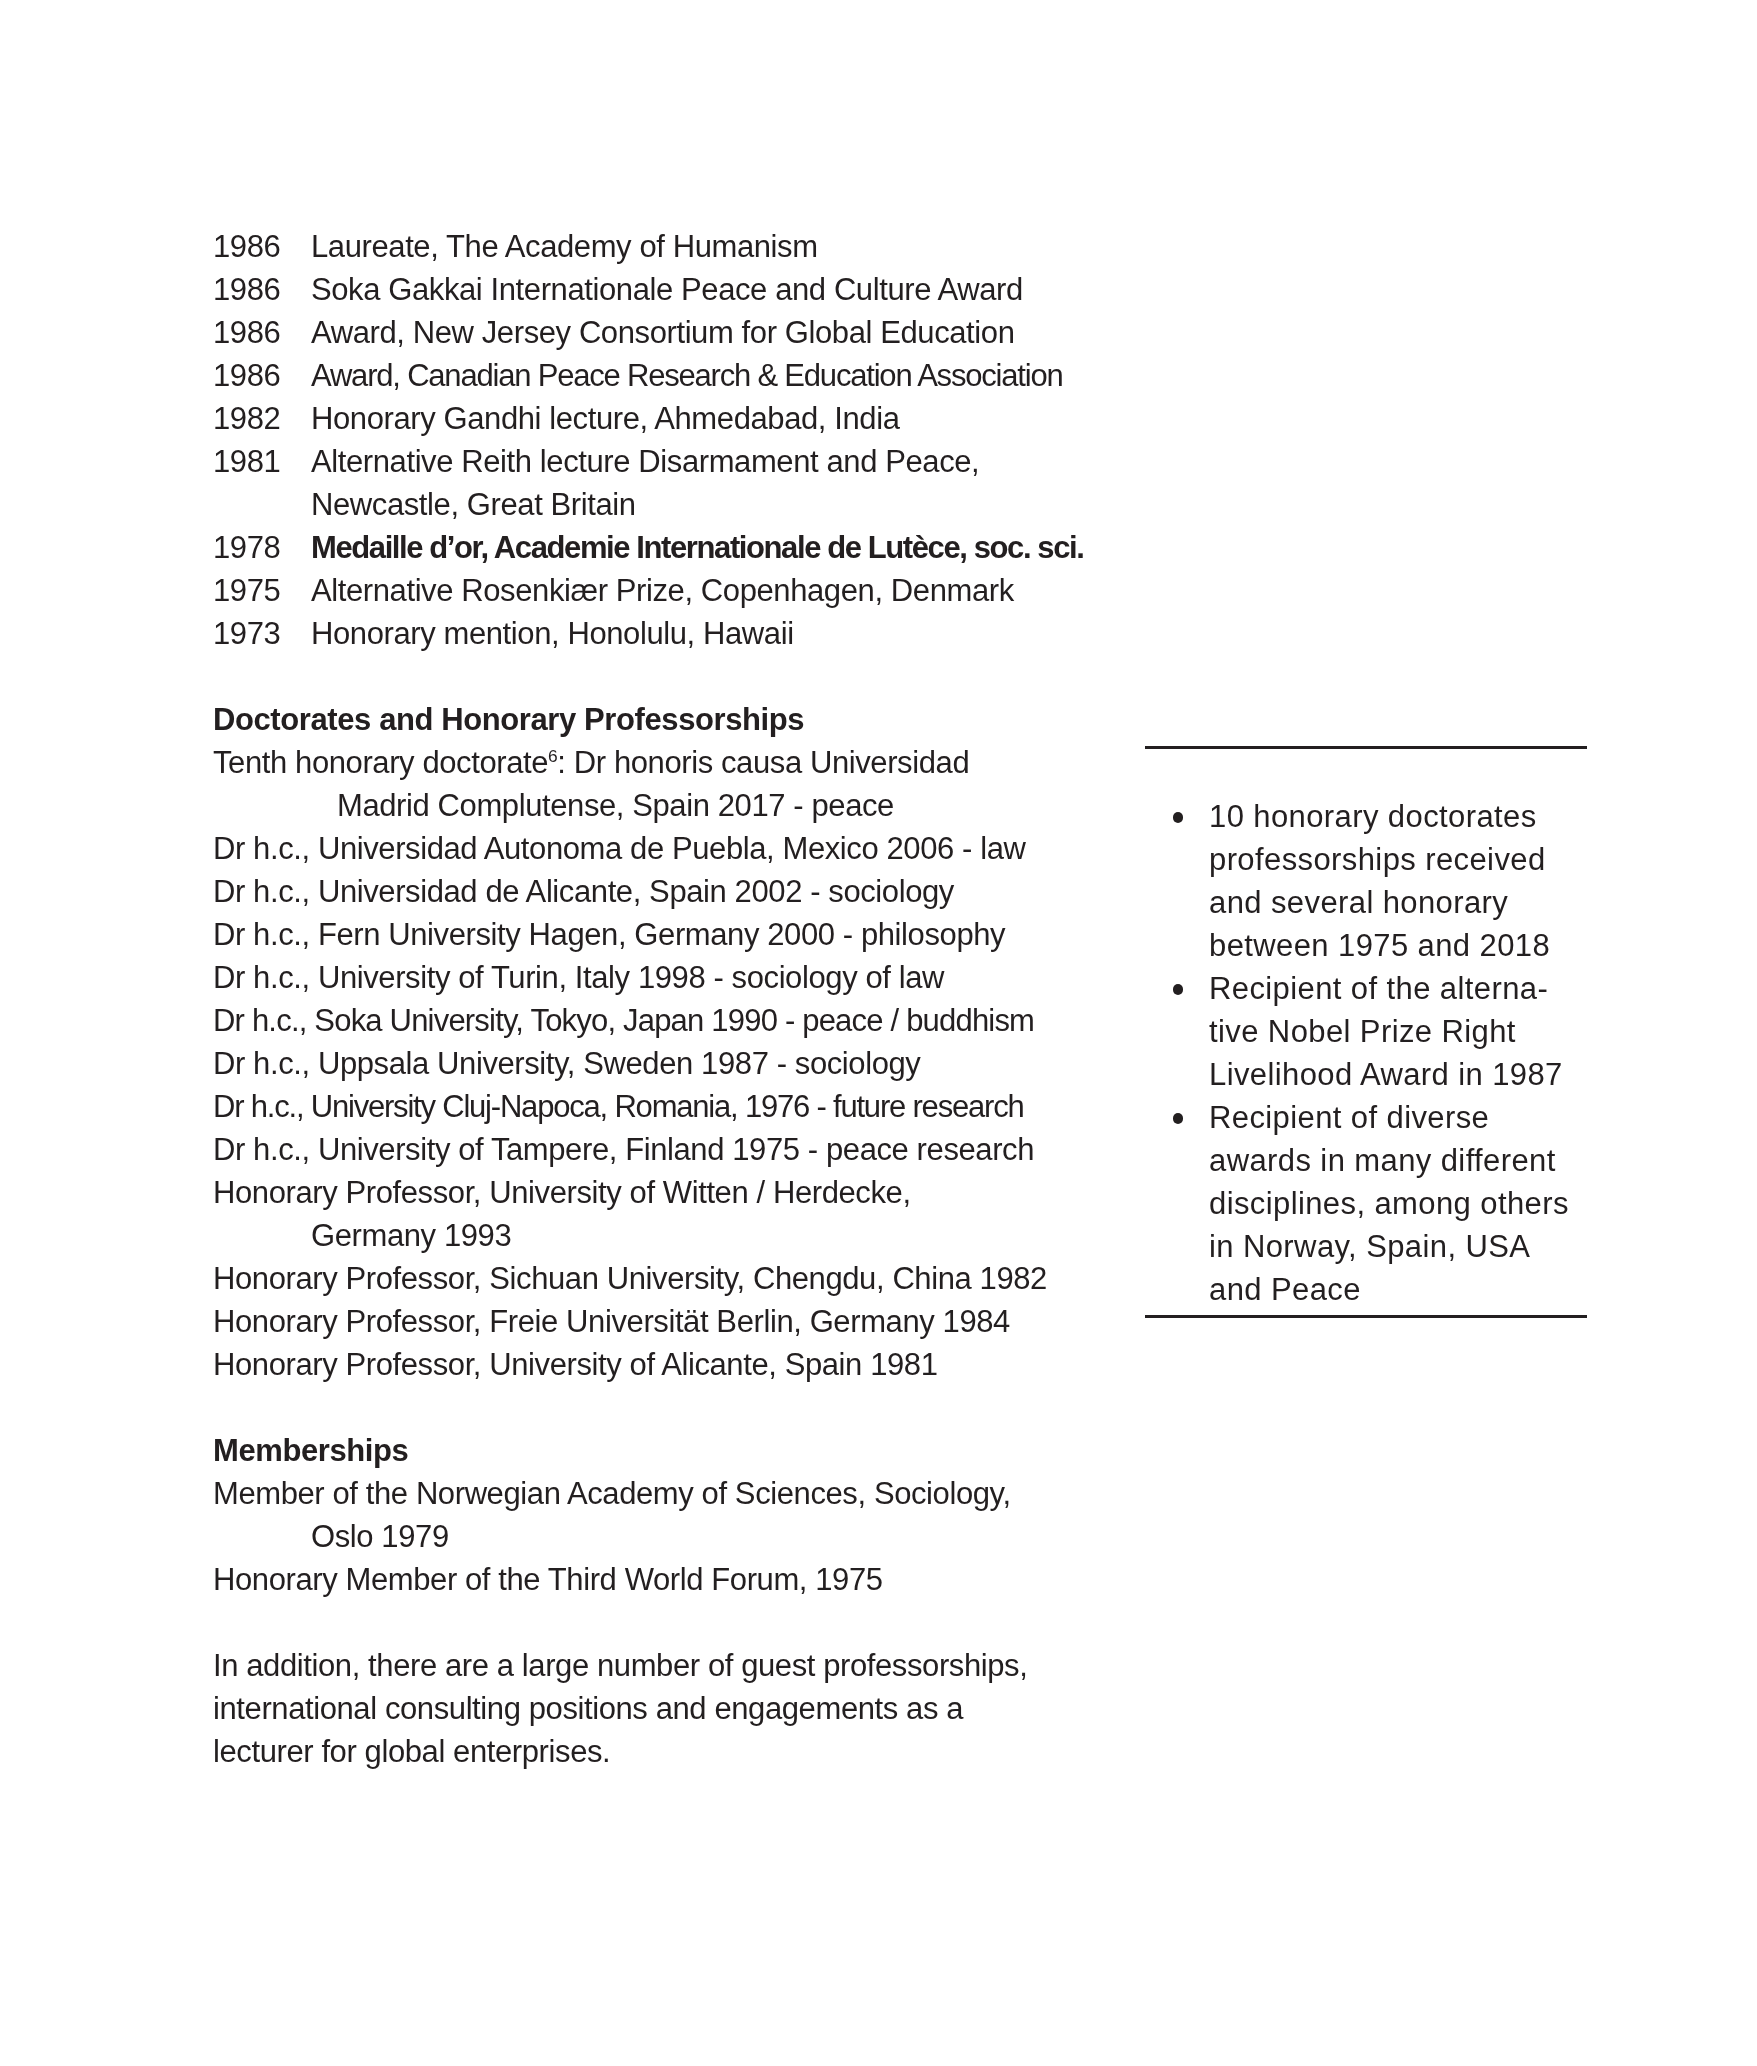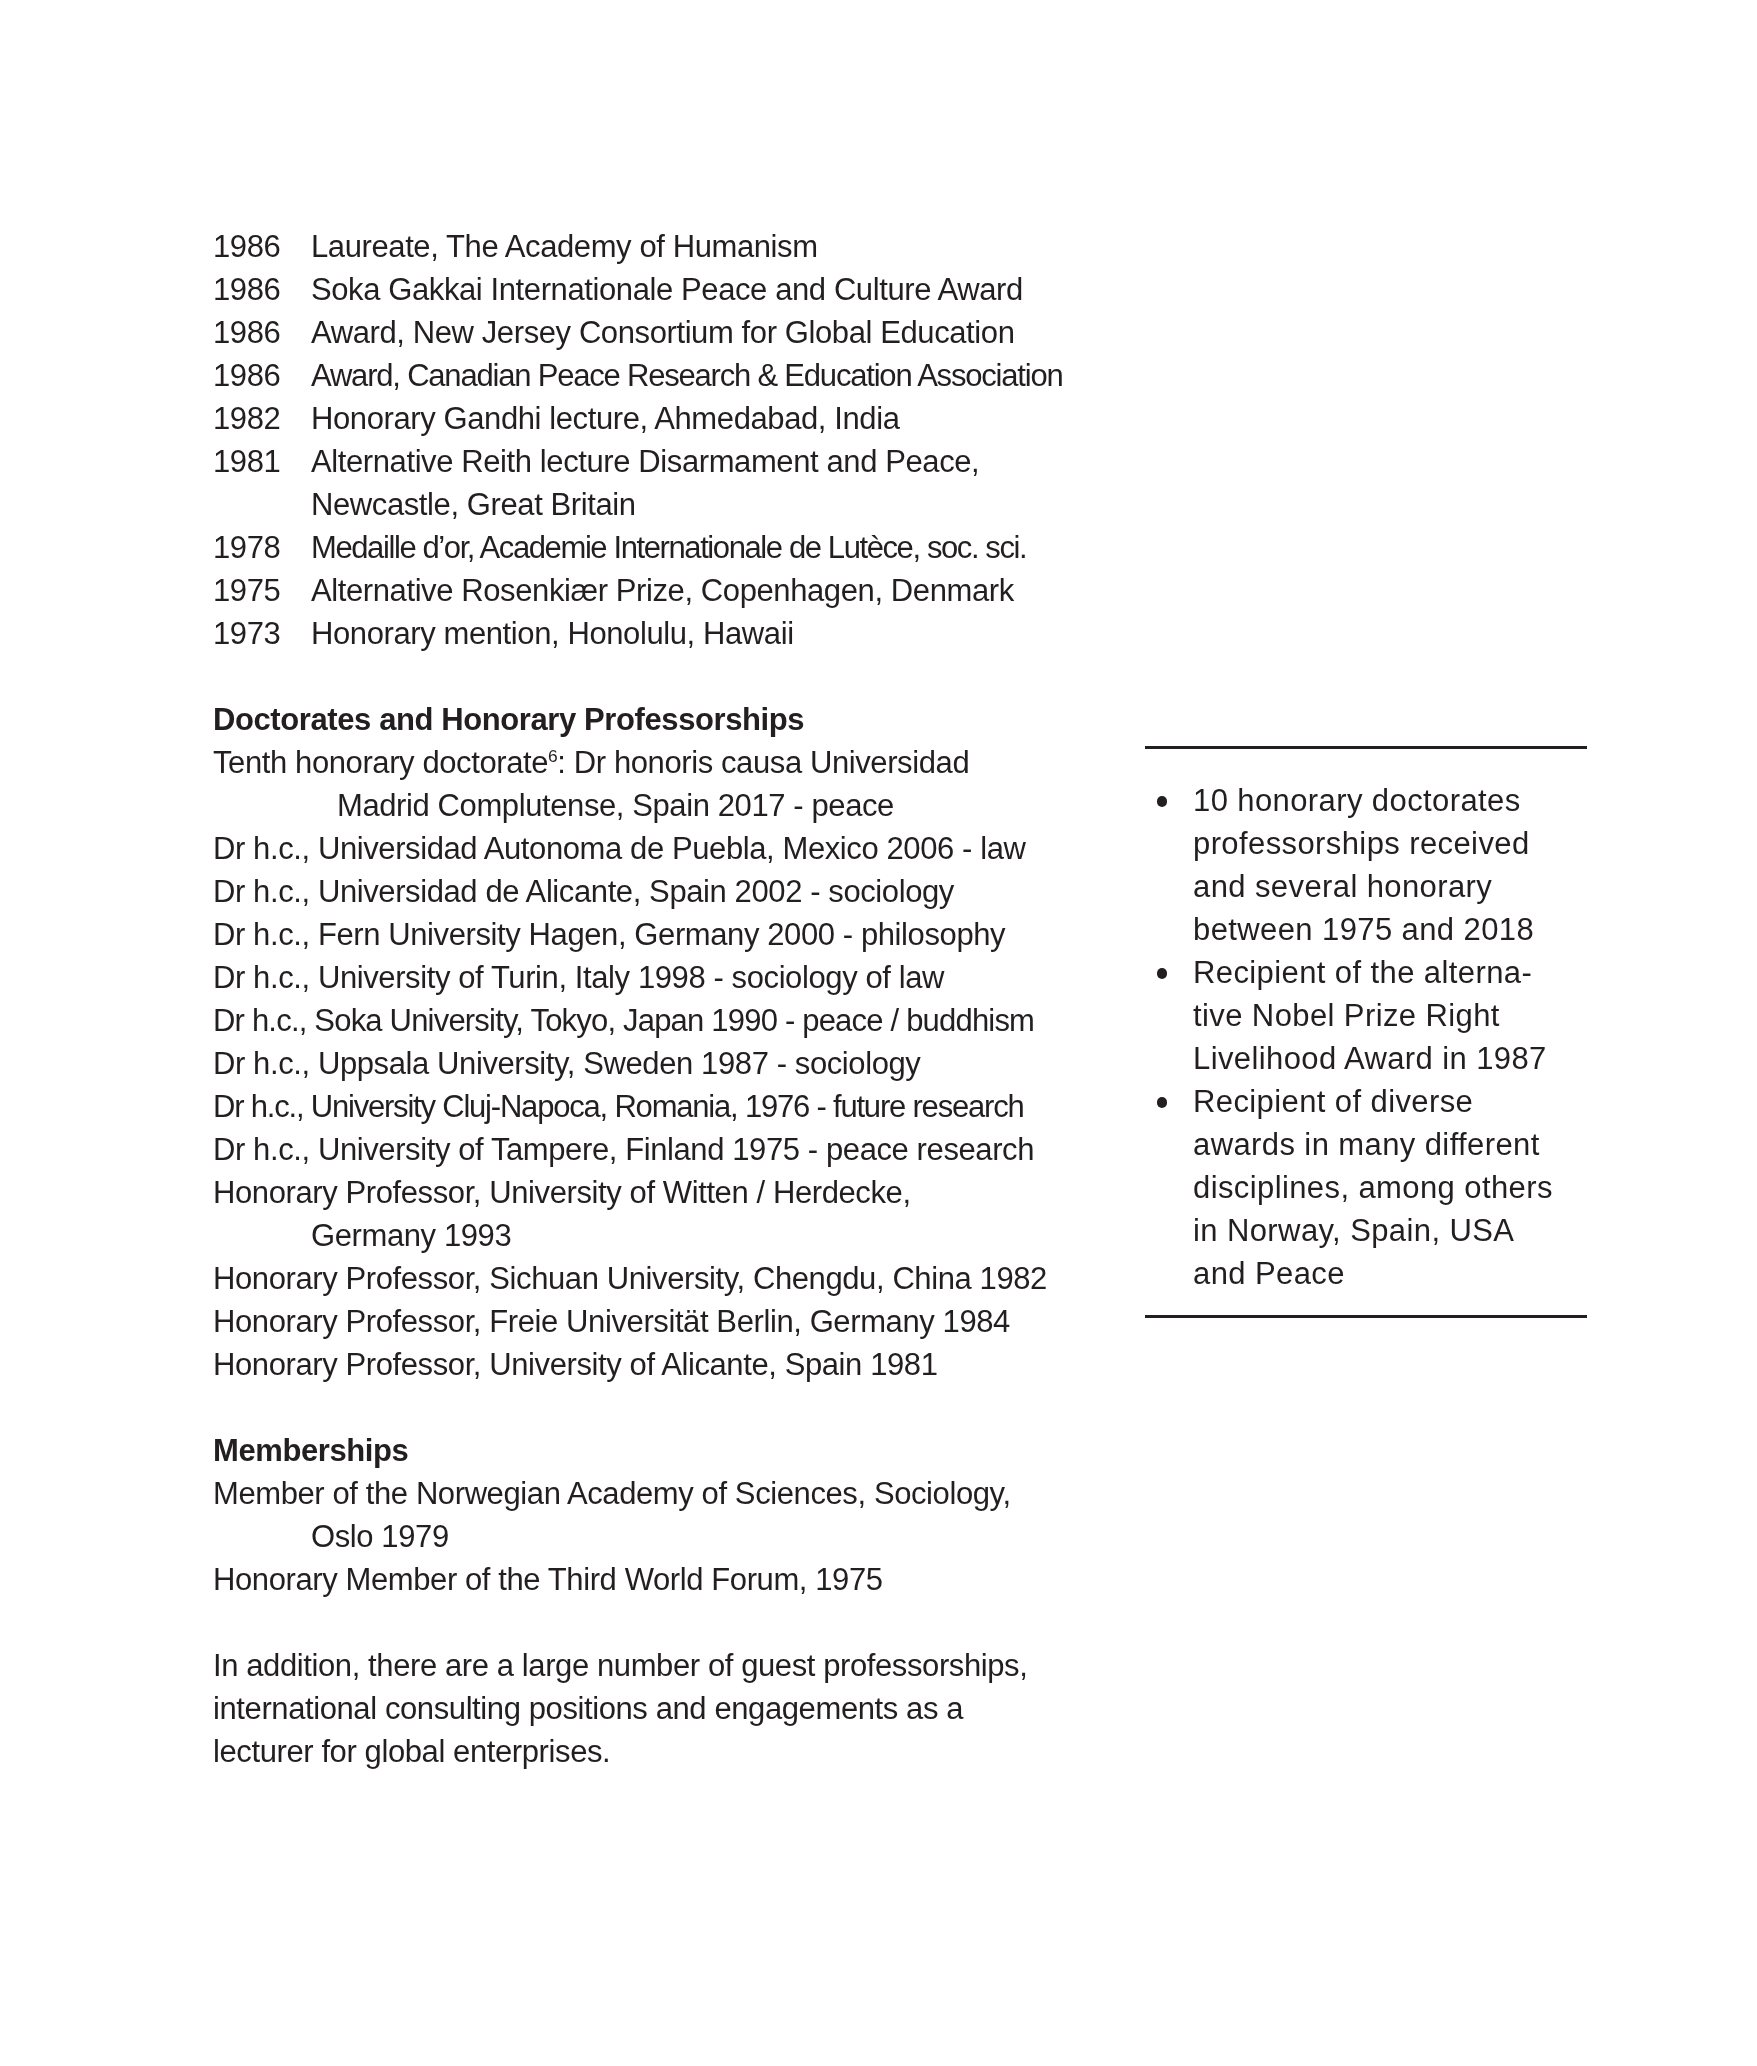--- a/index.html
+++ b/index.html
@@ -11,21 +11,21 @@
   .year { width:98px; flex:0 0 98px; }
   .cont { padding-left:98px; white-space:nowrap; }
   .heading { font-weight:bold; white-space:nowrap; }
   .line { white-space:nowrap; }
   .indent1 { padding-left:124px; }
   .indent2 { padding-left:98px; }
   .gap { height:43px; }
   sup { font-size:17.4px; line-height:0; vertical-align:super; }
   .rule { background:#231f20; }
   .sidebar { left:1145px; top:746px; width:442px; }
-  .sidebar ul { list-style:none; margin:0; padding:0; position:absolute; top:33px; left:0; width:442px; font-size:31px; line-height:43px; letter-spacing:0.4px; }
+  .sidebar ul { list-style:none; margin:16px; padding:0; position:absolute; top:33px; left:0; width:442px; font-size:31px; line-height:43px; letter-spacing:0.4px; }
   .sidebar li { position:relative; padding-left:48px; }
   .bullet { position:absolute; left:11.6px; top:17px; width:10.7px; height:10.7px; border-radius:50%; background:#231f20; }
   .footer { top:2234px; font-size:28px; left:0; width:1757px; }
 </style>
 </head>
 <body>
 
 <div class="abs main">
 
   <div>
@@ -49,21 +49,21 @@
         <span class="year">1982</span>
         <span>Honorary Gandhi lecture, Ahmedabad, India</span>
       </div>
     <div class="row">
         <span class="year">1981</span>
         <span>Alternative Reith lecture Disarmament and Peace,</span>
       </div>
     <div class="cont">Newcastle, Great Britain</div>
     <div class="row">
         <span class="year">1978</span>
-        <span style="letter-spacing:-1.4px;">Medaille d’or, Academie Internationale de Lutèce, soc. sci.</span>
+        <span style="letter-spacing:-1.4px;font-weight:bold;">Medaille d’or, Academie Internationale de Lutèce, soc. sci.</span>
       </div>
     <div class="row">
         <span class="year">1975</span>
         <span>Alternative Rosenkiær Prize, Copenhagen, Denmark</span>
       </div>
     <div class="row">
         <span class="year">1973</span>
         <span>Honorary mention, Honolulu, Hawaii</span>
       </div>
   </div>

